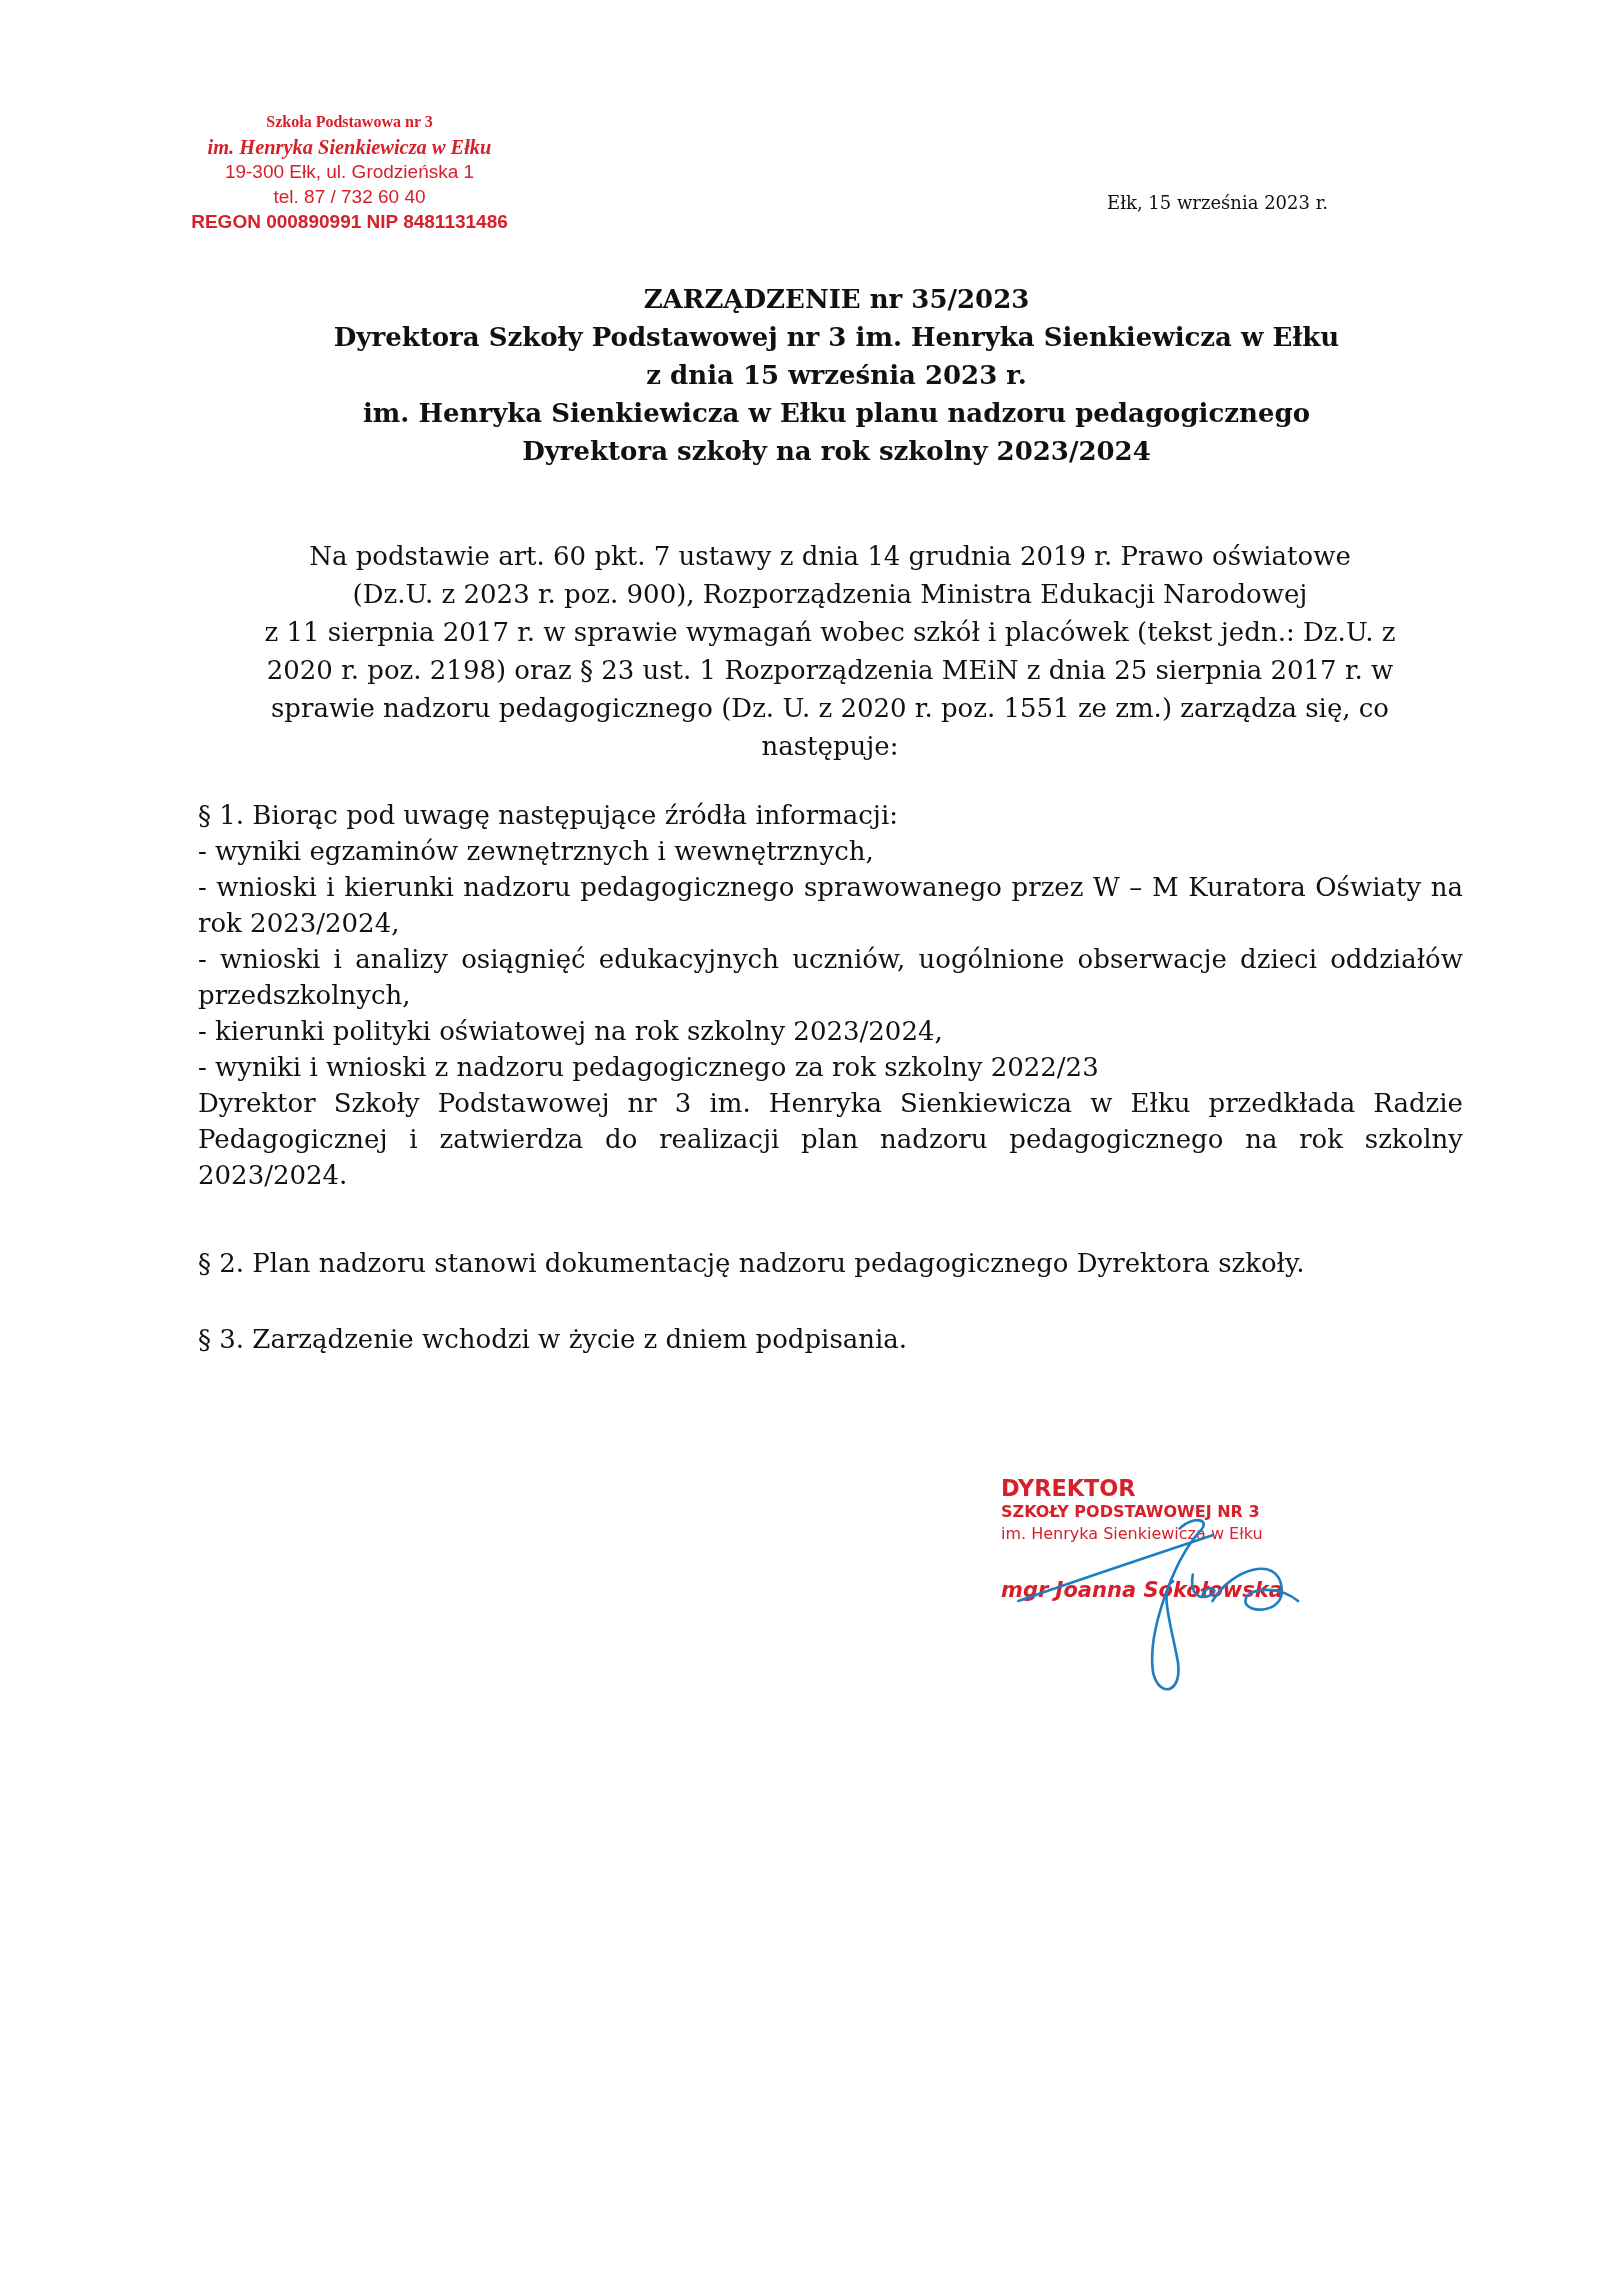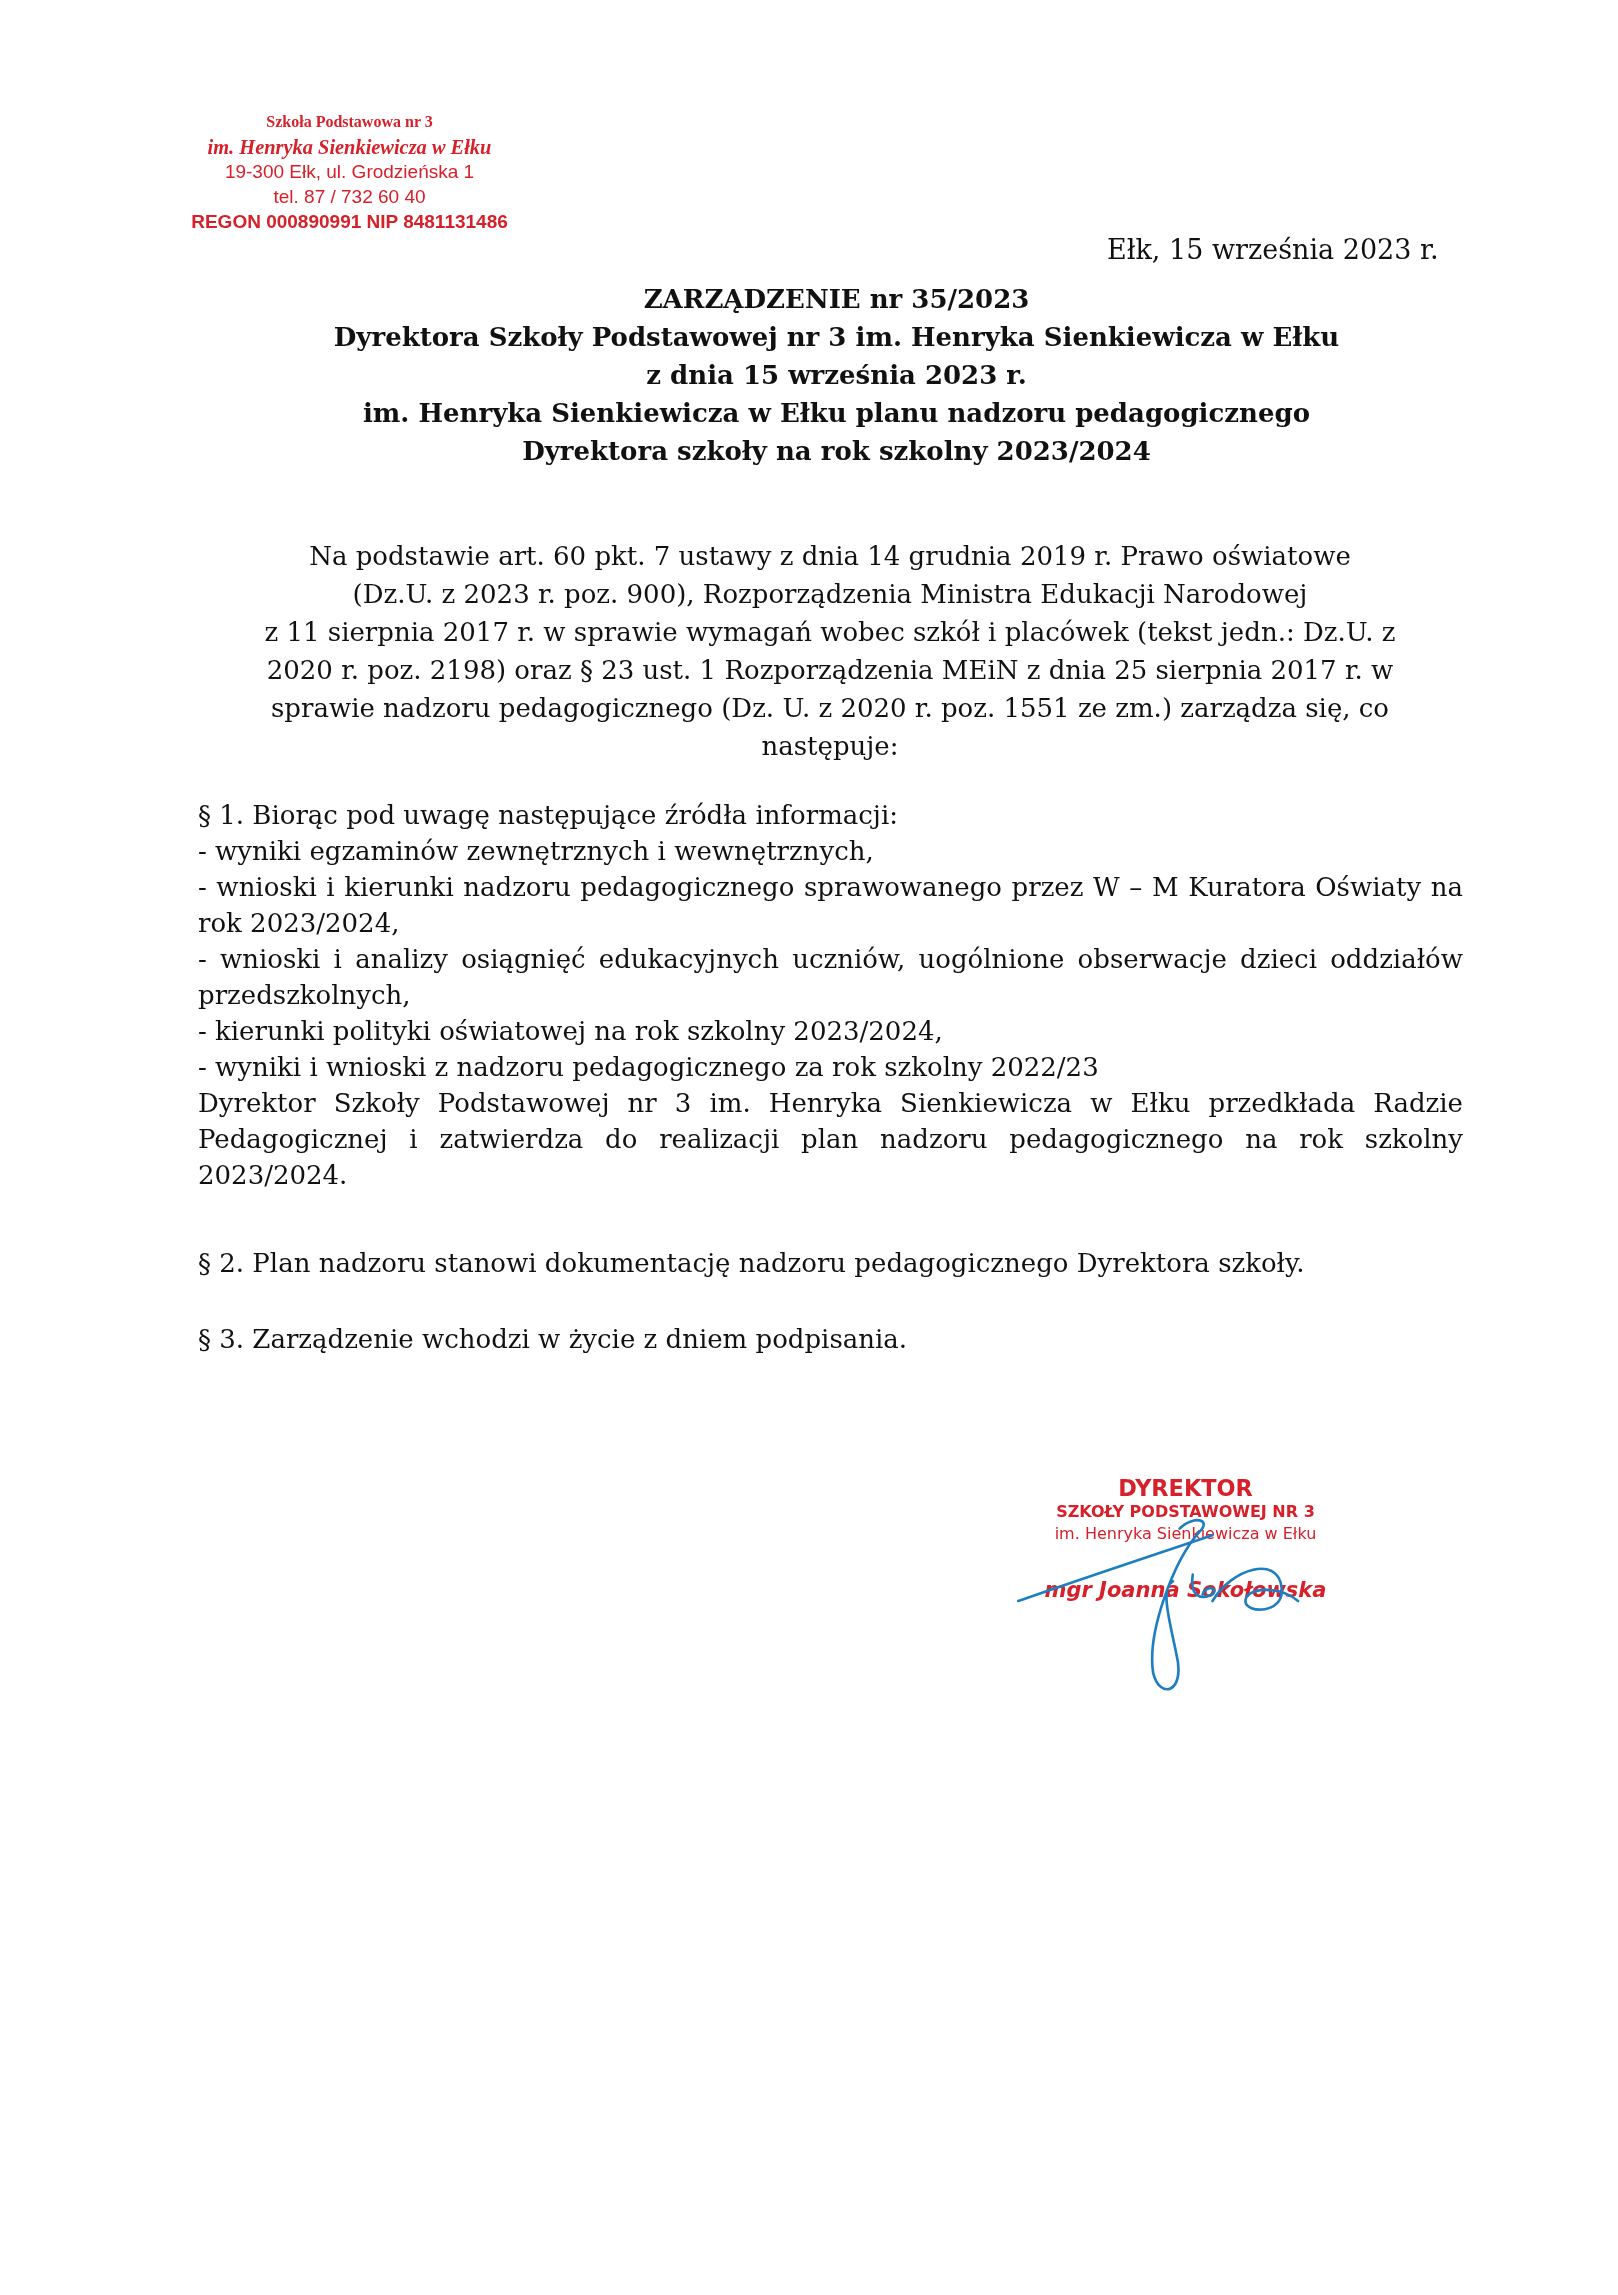--- a/index.html
+++ b/index.html
@@ -3,29 +3,29 @@
 <meta charset="utf-8">
 <style>
   html, body { margin: 0; padding: 0; background: #ffffff; }
   body { width: 1619px; height: 2295px; position: relative; overflow: hidden;
          font-family: "DejaVu Serif", "Liberation Serif", serif; color: #111; }
   .stamp-header { position: absolute; left: 152px; top: 109px; width: 395px; text-align: center; color: #d7202a; }
   .stamp-header .l1 { font-family: "Liberation Serif", serif; font-weight: bold; font-size: 16px; line-height: 26px; }
   .stamp-header .l2 { font-family: "Liberation Serif", serif; font-weight: bold; font-style: italic; font-size: 20.4px; line-height: 24px; }
   .stamp-header .l3, .stamp-header .l4 { font-family: Liberation Sans, sans-serif; font-size: 19px; line-height: 25px; }
   .stamp-header .l5 { font-family: "Liberation Sans", sans-serif; font-size: 19px; line-height: 26px; font-weight: bold; }
-  .place-date { position: absolute; left: 1107px; top: 192px; font-size: 27px; margin-top: 42px; }
+  .place-date { position: absolute; left: 1107px; top: 192px; font-size: 18px; }
   .title { position: absolute; left: 224px; top: 280px; width: 1225px; text-align: center; font-weight: bold; font-size: 26px; line-height: 38px; }
   .basis { position: absolute; left: 204px; top: 537px; width: 1252px; text-align: center; font-size: 26px; line-height: 38px; }
   .section1 { position: absolute; left: 198px; top: 797px; width: 1265px; font-size: 26px; line-height: 36px; }
   .section1 .justify { text-align: justify; text-align-last: left; }
   .sec { position: absolute; left: 198px; font-size: 26px; line-height: 36px; }
   .sec2 { top: 1245px; }
   .sec3 { top: 1321px; }
-  .sign-stamp { position: absolute; left: 1001px; top: 1476px; width: 369px; text-align: center; color: #d7202a; font-family: "DejaVu Sans", sans-serif; }
+  .sign-stamp { position: absolute; left: 1001px; top: 1476px; width: 369px; text-align: left; color: #d7202a; font-family: "DejaVu Sans", sans-serif; }
   .sign-stamp .s1 { font-weight: bold; font-size: 22.4px; line-height: 24px; }
   .sign-stamp .s2 { font-weight: bold; font-size: 16px; line-height: 24px; }
   .sign-stamp .s3 { font-size: 16px; line-height: 20px; }
   .sign-stamp .s4 { font-style: italic; font-weight: bold; font-size: 21px; line-height: 26px; margin-top: 33px; }
   .signature { position: absolute; left: 1015px; top: 1502px; width: 316px; height: 198px; }
 </style>
 </head>
 <body>
 
 <div class="stamp-header">

